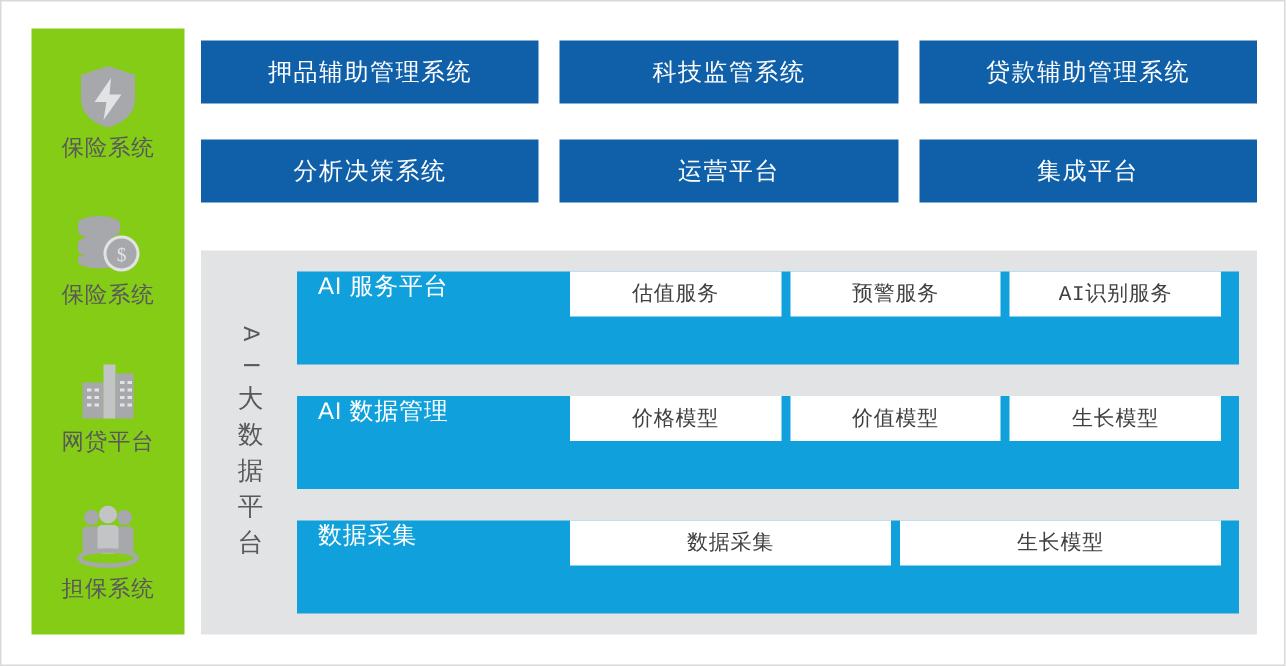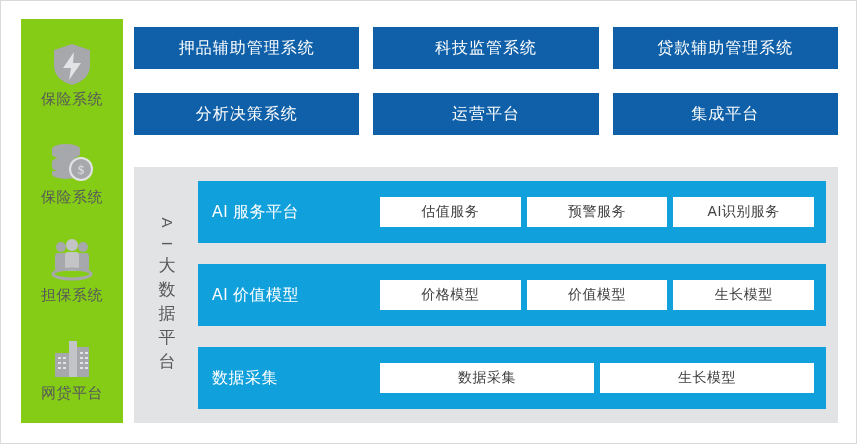--- a/index.html
+++ b/index.html
@@ -130,37 +130,37 @@
     flex: 1 1 auto;
     display: flex;
     flex-direction: column;
     justify-content: space-between;
     padding-left: 6px;
   }
   .cyan-row {
     background: #10a0dc;
     height: 62px;
     display: flex;
-    align-items: center;
     padding: 0 12px 0 14px;
     box-sizing: border-box;
   }
   .cyan-label {
     color: #ffffff;
     font-size: 16px;
     letter-spacing: 0.5px;
     width: 168px;
     flex: 0 0 168px;
     text-align: left;
     white-space: nowrap;
   }
   .cards {
     flex: 1 1 auto;
     display: flex;
     gap: 6px;
+    font-family: Liberation Mono, monospace;
   }
   .card {
     flex: 1 1 0;
     background: #ffffff;
     height: 30px;
     display: flex;
     align-items: center;
     justify-content: center;
     font-size: 14px;
     color: #404040;
@@ -195,35 +195,20 @@
           <rect x="2" y="21" width="28" height="5" fill="#a6a8ab"></rect>
           <ellipse cx="16" cy="26" rx="14" ry="5" fill="#a6a8ab"></ellipse>
           <ellipse cx="16" cy="33" rx="14" ry="5" fill="#a6a8ab"></ellipse>
           <rect x="2" y="30" width="28" height="4" fill="#a6a8ab"></rect>
           <circle cx="31" cy="28" r="12" fill="#e2e3e5"></circle>
           <circle cx="31" cy="28" r="10" fill="#a6a8ab"></circle>
           <text x="31" y="33" font-size="13" font-family="Liberation Serif, serif" fill="#e2e3e5" text-anchor="middle">$</text>
         </svg>
       </span>
       <span class="side-label">保险系统</span>
-    </div>
-
-    <div class="side-item">
-      <span class="side-icon">
-        <svg width="44" height="42" viewBox="0 0 44 42">
-          <circle cx="11" cy="8" r="5" fill="#a6a8ab"></circle>
-          <rect x="5" y="14" width="12" height="18" rx="3" fill="#a6a8ab"></rect>
-          <circle cx="33" cy="8" r="5" fill="#a6a8ab"></circle>
-          <rect x="27" y="14" width="12" height="18" rx="3" fill="#a6a8ab"></rect>
-          <circle cx="22" cy="6" r="6" fill="#c2c4c6"></circle>
-          <rect x="15" y="13" width="14" height="19" rx="3" fill="#c2c4c6"></rect>
-          <ellipse cx="22" cy="35" rx="19" ry="5" fill="none" stroke="#a6a8ab" stroke-width="3"></ellipse>
-        </svg>
-      </span>
-      <span class="side-label">担保系统</span>
     </div>
 
     <div class="side-item">
       <span class="side-icon">
         <svg width="42" height="42" viewBox="0 0 42 42">
           <rect x="4" y="16" width="14" height="24" fill="#a6a8ab"></rect>
           <rect x="18" y="4" width="8" height="36" fill="#c2c4c6"></rect>
           <rect x="26" y="10" width="12" height="30" fill="#a6a8ab"></rect>
           <g fill="#e2e3e5">
             <rect x="7" y="20" width="3" height="2"></rect>
@@ -239,20 +224,35 @@
             <rect x="29" y="25" width="3" height="2"></rect>
               <rect x="34" y="25" width="3" height="2"></rect>
             <rect x="29" y="30" width="3" height="2"></rect>
               <rect x="34" y="30" width="3" height="2"></rect>
           </g>
         </svg>
       </span>
       <span class="side-label">网贷平台</span>
     </div>
 
+    <div class="side-item">
+      <span class="side-icon">
+        <svg width="44" height="42" viewBox="0 0 44 42">
+          <circle cx="11" cy="8" r="5" fill="#a6a8ab"></circle>
+          <rect x="5" y="14" width="12" height="18" rx="3" fill="#a6a8ab"></rect>
+          <circle cx="33" cy="8" r="5" fill="#a6a8ab"></circle>
+          <rect x="27" y="14" width="12" height="18" rx="3" fill="#a6a8ab"></rect>
+          <circle cx="22" cy="6" r="6" fill="#c2c4c6"></circle>
+          <rect x="15" y="13" width="14" height="19" rx="3" fill="#c2c4c6"></rect>
+          <ellipse cx="22" cy="35" rx="19" ry="5" fill="none" stroke="#a6a8ab" stroke-width="3"></ellipse>
+        </svg>
+      </span>
+      <span class="side-label">担保系统</span>
+    </div>
+
   </div>
 
   <div class="top-area">
 
     <div class="blue-row row1">
       <div class="blue-box">押品辅助管理系统</div>
       <div class="blue-box">科技监管系统</div>
       <div class="blue-box">贷款辅助管理系统</div>
     </div>
 
@@ -281,21 +281,21 @@
       <div class="cyan-row">
         <div class="cyan-label">AI 服务平台</div>
         <div class="cards">
           <div class="card">估值服务</div>
           <div class="card">预警服务</div>
           <div class="card">AI识别服务</div>
         </div>
       </div>
 
       <div class="cyan-row">
-        <div class="cyan-label">AI 价值模型</div>
+        <div class="cyan-label">AI 数据管理</div>
         <div class="cards">
           <div class="card">价格模型</div>
           <div class="card">价值模型</div>
           <div class="card">生长模型</div>
         </div>
       </div>
 
       <div class="cyan-row">
         <div class="cyan-label">数据采集</div>
         <div class="cards">

